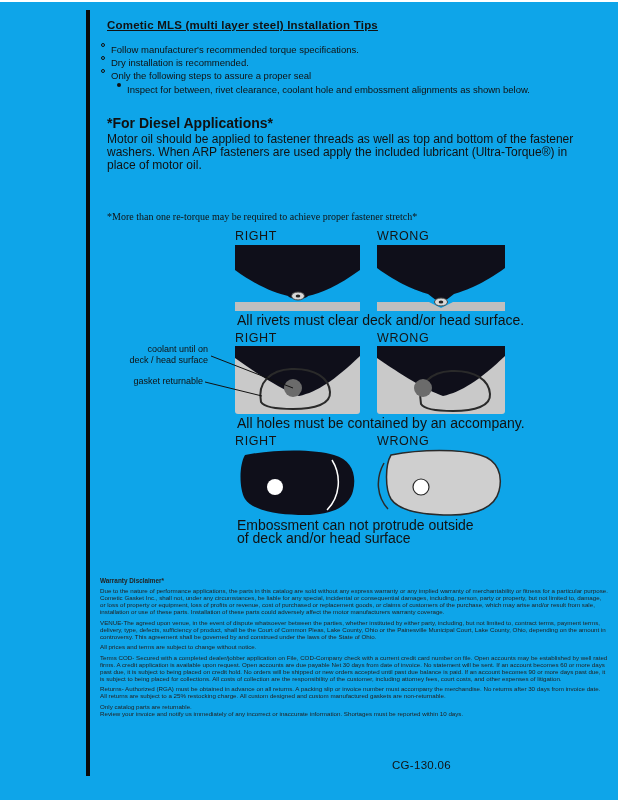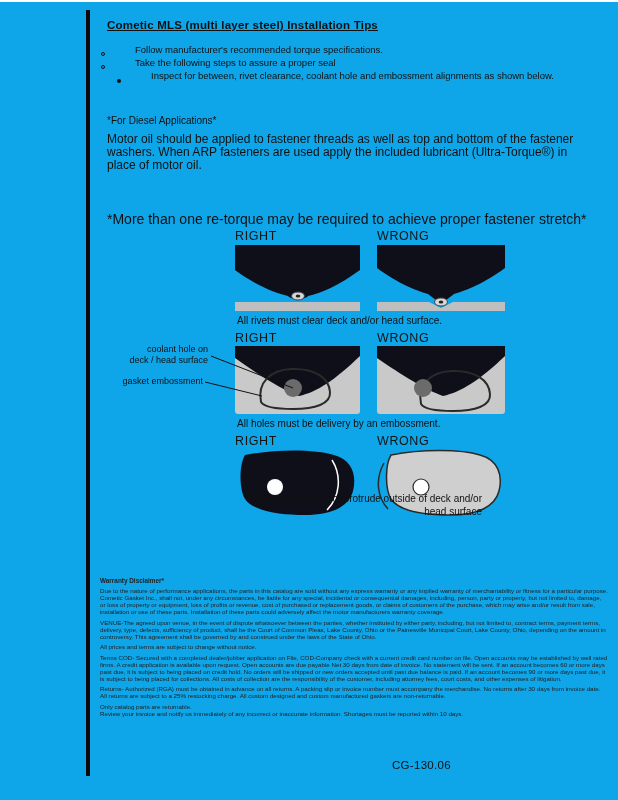--- a/index.html
+++ b/index.html
@@ -26,67 +26,68 @@
     font-weight: bold;
     text-decoration: underline;
     letter-spacing: 0.2px;
   }
   .bullets {
     position: absolute;
     left: 101px; top: 41px;
     width: 490px;
     font-size: 9.5px;
   }
-  .bullet-row { display: flex; align-items: flex-end; line-height: 13.2px; gap: 24px; }
+  .bullet-row { display: flex; align-items: flex-start; line-height: 13.2px; }
   .bullet-row.sub { padding-left: 16px; }
   .marker-o {
     width: 4px; height: 4px;
     border: 1px solid #111;
     border-radius: 50%;
     display: inline-block;
     margin-right: 6px;
     flex: 0 0 auto;
   }
   .marker-dot {
     width: 4px; height: 4px;
     background: #111;
     border-radius: 50%;
     display: inline-block;
     margin-right: 6px;
     flex: 0 0 auto;
   }
   .diesel-heading {
     position: absolute;
     left: 107px; top: 113px;
-    font-size: 10px;
-    font-weight: normal;
+    font-size: 14px;
+    font-weight: bold;
   }
   .para {
     position: absolute;
     left: 107px;
     width: 470px;
     font-size: 12px;
     line-height: 13px;
   }
   .note {
     position: absolute;
     left: 107px; top: 209px;
-    font-size: 14px;
+    font-size: 10px;
+    font-family: Liberation Serif, serif;
   }
   .dg-label {
     position: absolute;
     font-size: 12.5px;
     letter-spacing: 0.6px;
     color: #141414;
   }
   .panel { position: absolute; }
   .panel svg { display: block; }
   .caption {
     position: absolute;
-    font-size: 10px;
+    font-size: 14px;
     line-height: 13px;
     color: #111;
   }
   .callout {
     position: absolute;
     font-size: 9px;
     line-height: 10.5px;
     text-align: right;
     color: #111;
   }
@@ -126,21 +127,25 @@
 
   <h1 class="title">Cometic MLS (multi layer steel) Installation Tips</h1>
 
   <div class="bullets">
     <div class="bullet-row">
       <span class="marker-o"></span>
       <span>Follow manufacturer's recommended torque specifications.</span>
     </div>
     <div class="bullet-row">
       <span class="marker-o"></span>
-      <span>Take the following steps to assure a proper seal</span>
+      <span>Dry installation is recommended.</span>
+    </div>
+    <div class="bullet-row">
+      <span class="marker-o"></span>
+      <span>Only the following steps to assure a proper seal</span>
     </div>
     <div class="bullet-row sub">
       <span class="marker-dot"></span>
       <span>Inspect for between, rivet clearance, coolant hole and embossment alignments as shown below.</span>
     </div>
   </div>
 
   <div class="diesel-heading">*For Diesel Applications*</div>
   <p class="para" style="top:131px;">Motor oil should be applied to fastener threads as well as top and bottom of the fastener washers. When ARP fasteners are used apply the included lubricant (Ultra-Torque®) in place of motor oil.</p>
   <div class="note">*More than one re-torque may be required to achieve proper fastener stretch*</div>
@@ -180,50 +185,50 @@
   <div class="panel" style="left:377px; top:344px;">
     <svg width="128" height="68" viewBox="0 0 128 68">
       <rect width="128" height="68" rx="3" fill="#c9c9c9"></rect>
       <path d="M0,0 H128 V10 C103,34 84,46 66,50 C49,44 23,28 0,12 Z" fill="#0f0f1a"></path>
       <path d="M44,58 C40,38 54,26 74,25 C98,24 112,34 113,48 C114,60 98,65 76,65 C60,65 47,63 44,58 Z" fill="none" stroke="#2a2a2a" stroke-width="2"></path>
       <circle cx="46" cy="42" r="9" fill="#6b6b6b"></circle>
     </svg>
   </div>
 
   <div class="callout" style="left:108px; top:342px; width:100px;">
-    <div>coolant hole on</div>
+    <div>coolant until on</div>
     <div>deck / head surface</div>
   </div>
-  <div class="callout" style="left:93px; top:374px; width:110px;">gasket embossment</div>
+  <div class="callout" style="left:93px; top:374px; width:110px;">gasket returnable</div>
 
   <svg class="connectors" style="left:205px; top:346px;" width="95" height="52">
     <line x1="6" y1="8" x2="88" y2="40" stroke="#111" stroke-width="1"></line>
     <line x1="0" y1="34" x2="57" y2="48" stroke="#111" stroke-width="1"></line>
   </svg>
 
-  <div class="caption" style="left:237px; top:415px;">All holes must be delivery by an embossment.</div>
+  <div class="caption" style="left:237px; top:415px;">All holes must be contained by an accompany.</div>
 
   <div class="dg-label" style="left:235px; top:432px; width:125px;">RIGHT</div>
   <div class="dg-label" style="left:377px; top:432px; width:128px;">WRONG</div>
 
   <div class="panel" style="left:235px; top:447px;">
     <svg width="125" height="68" viewBox="0 0 125 68">
       <path d="M10,6 C40,0 80,0 99,6 C117,11 122,26 118,42 C114,58 96,66 70,66 C44,66 18,62 10,50 C4,40 4,16 10,6 Z" fill="#0f0f1a"></path>
       <circle cx="40" cy="38" r="8" fill="#ffffff"></circle>
       <path d="M97,11 C107,27 105,48 92,61" fill="none" stroke="#ffffff" stroke-width="1.5"></path>
     </svg>
   </div>
   <div class="panel" style="left:377px; top:447px;">
     <svg width="128" height="68" viewBox="0 0 128 68">
       <path d="M14,6 C44,0 84,0 103,6 C121,11 126,26 122,42 C118,58 100,66 74,66 C48,66 22,62 14,50 C8,40 8,16 14,6 Z" fill="#cfcfcf" stroke="#2a2a2a" stroke-width="1.5"></path>
       <circle cx="44" cy="38" r="8" fill="#ffffff" stroke="#2a2a2a" stroke-width="1.2"></circle>
       <path d="M7,14 C-2,30 0,48 11,60" fill="none" stroke="#2a2a2a" stroke-width="1.5"></path>
     </svg>
   </div>
-  <div class="caption" style="left:237px; top:490px; width:245px;text-align:right;">Embossment can not protrude outside of deck and/or head surface</div>
+  <div class="caption" style="left:237px; top:517px; width:245px;">Embossment can not protrude outside of deck and/or head surface</div>
 
   <div class="legal">
     <div class="legal-heading">Warranty Disclaimer*</div>
     <p>Due to the nature of performance applications, the parts in this catalog are sold without any express warranty or any implied warranty of merchantability or fitness for a particular purpose.  Cometic Gasket Inc., shall not, under any circumstances, be liable for any special, incidental or consequential damages, including, person, party or property, but not limited to, damage, or loss of property or equipment, loss of profits or revenue, cost of purchased or replacement goods, or claims of customers of the purchase, which may arise and/or result from sale, installation or use of these parts.  Installation of these parts could adversely affect the motor manufacturers warranty coverage.</p>
     <p>VENUE-The agreed upon venue, in the event of dispute whatsoever between the parties, whether instituted by either party, including, but not limited to, contract terms, payment terms, delivery, type, defects, sufficiency of product, shall be the Court of Common Pleas, Lake County, Ohio or the Painesville Municipal Court, Lake County, Ohio, depending on the amount in controversy. This agreement shall be governed by and construed under the laws of the State of Ohio.</p>
     <p>All prices and terms are subject to change without notice.</p>
     <p>Terms COD- Secured with a completed dealer/jobber application on File, COD-Company check with a current credit card number on file.  Open accounts may be established by well rated firms.  A credit application is available upon request.  Open accounts are due payable Net 30 days from date of invoice.  No statement will be sent.  If an account becomes 60 or more days past due, it is subject to being placed on credit hold.  No orders will be shipped or new orders accepted until past due balance is paid.  If an account becomes 90 or more days past due, it is subject to being placed for collections.  All costs of collection are the responsibility of the customer, including attorney fees, court costs, and other expenses of litigation.</p>
     <p>Returns- Authorized (RGA) must be obtained in advance on all returns.  A packing slip or invoice number must accompany the merchandise.  No returns after 30 days from invoice date.  All returns are subject to a 25% restocking charge.  All custom designed and custom manufactured gaskets are non-returnable.</p>
     <p style="margin-bottom:0;">Only catalog parts are returnable.</p>
     <p>Review your invoice and notify us immediately of any incorrect or inaccurate information.  Shortages must be reported within 10 days.</p>

